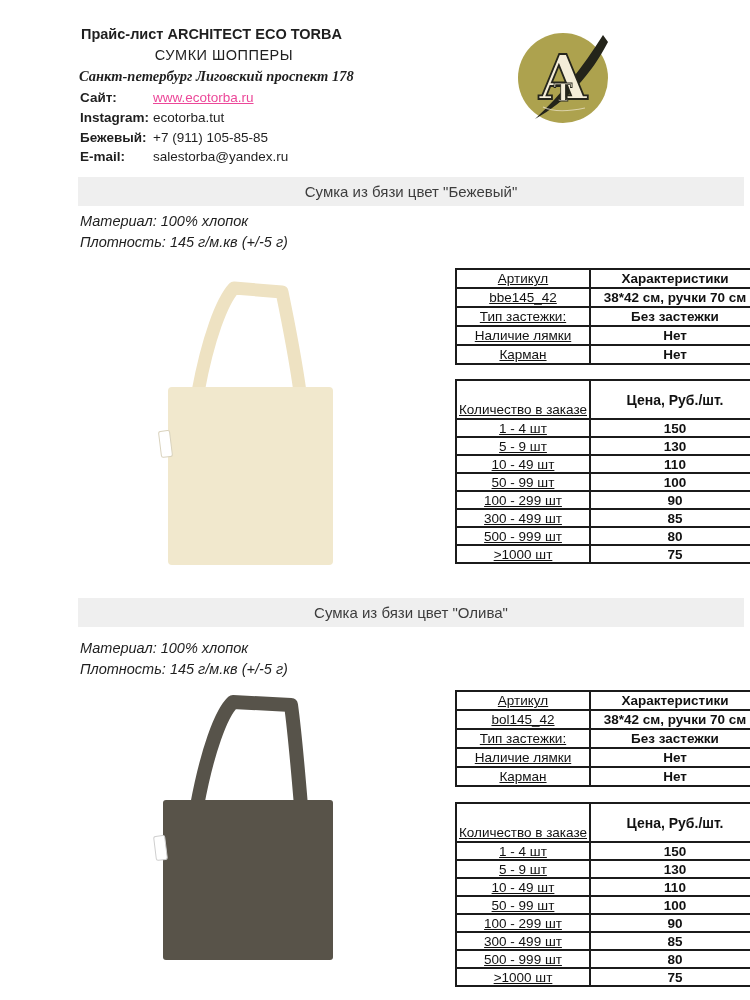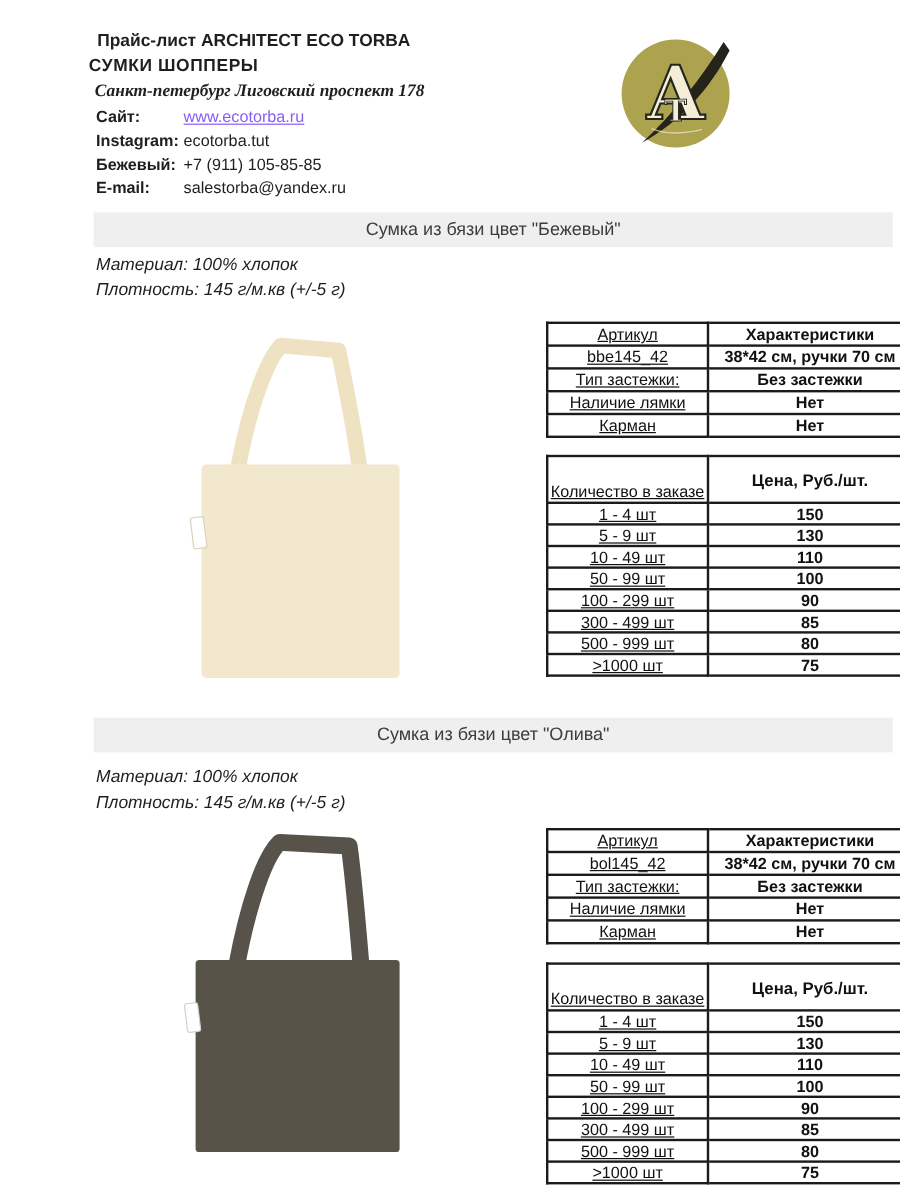--- a/index.html
+++ b/index.html
@@ -4,27 +4,27 @@
 <title>Прайс-лист</title>
 <style>
   html,body{margin:0;padding:0;background:#fff;}
   .page{
     position:relative;width:750px;height:1000px;background:#ffffff;overflow:hidden;
     font-family:"Liberation Sans",sans-serif;color:#1f1f1f;
   }
   
   .h-title{position:absolute;left:78px;top:26px;width:264px;text-align:right;
            font-size:14.5px;font-weight:700;white-space:nowrap;}
-  .h-sub{position:absolute;left:74px;top:47px;width:264px;
-         font-size:14.5px;font-weight:700;letter-spacing:.5px;}
+  .h-sub{position:absolute;left:92px;top:47px;width:264px;text-align:center;
+         font-size:14.5px;font-weight:400;letter-spacing:.5px;}
   .h-addr{position:absolute;left:79px;top:68px;font-size:14.5px;font-weight:700;
           font-style:italic;white-space:nowrap;font-family:Liberation Serif, serif;}
   .contacts{position:absolute;left:80px;top:88px;font-size:13.5px;line-height:19.8px;}
   .contacts .lbl{display:inline-block;width:73px;font-weight:700;}
-  .contacts a{color:#8b5cf6;text-decoration:underline;cursor:pointer;}
+  .contacts a{color:#ec4899;text-decoration:underline;cursor:pointer;}
   .logo{position:absolute;left:513px;top:27px;}
   
   .bar{position:absolute;left:78px;width:666px;height:29px;background:#efefef;
        text-align:center;line-height:29px;font-size:15px;color:#3d3d3d;}
   .mat{position:absolute;left:80px;font-size:14.5px;font-weight:400;font-style:italic;
        line-height:21px;}
   .bag{position:absolute;}
   
   table.t{position:absolute;left:455px;border-collapse:collapse;table-layout:fixed;
           width:306px;font-size:13.5px;color:#111;}

